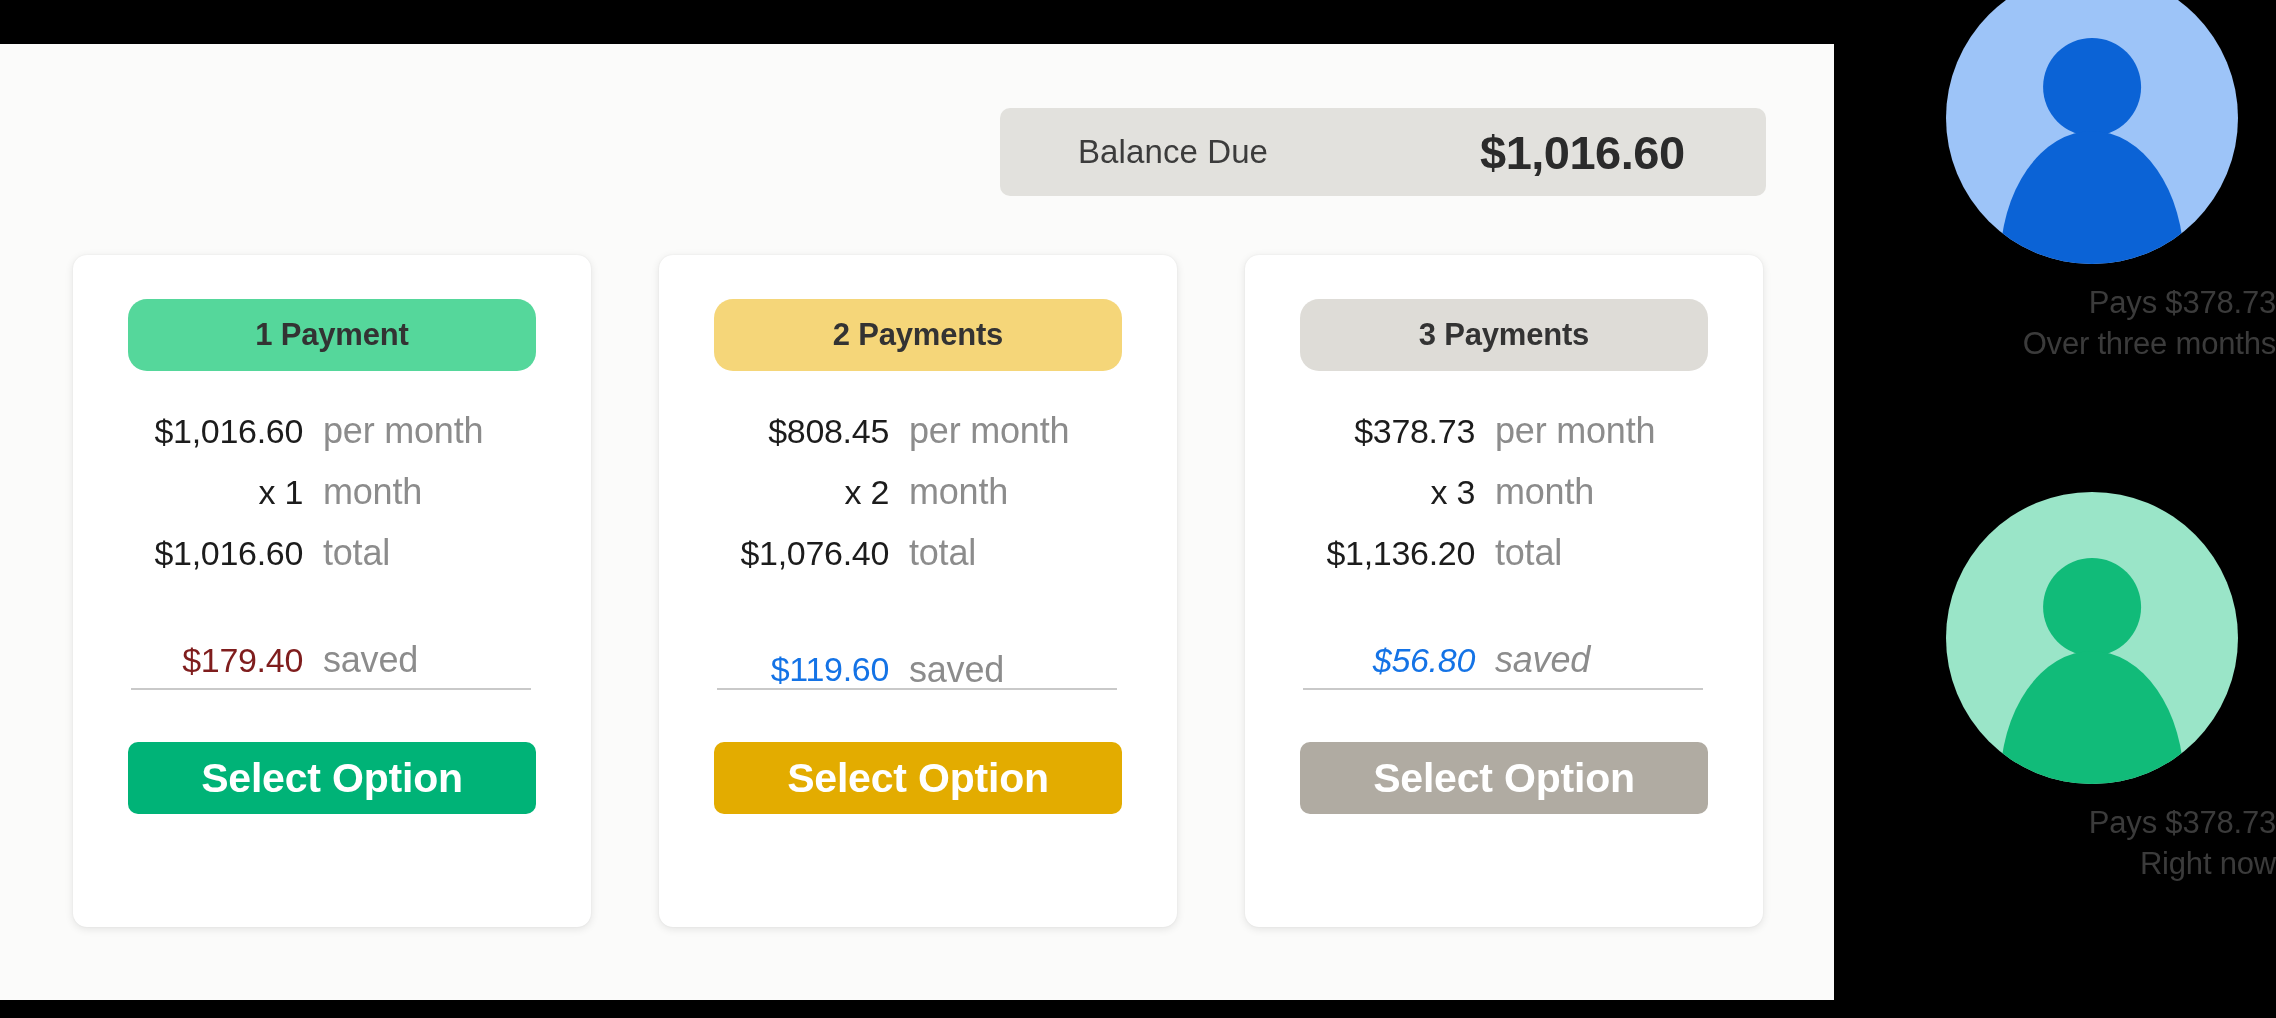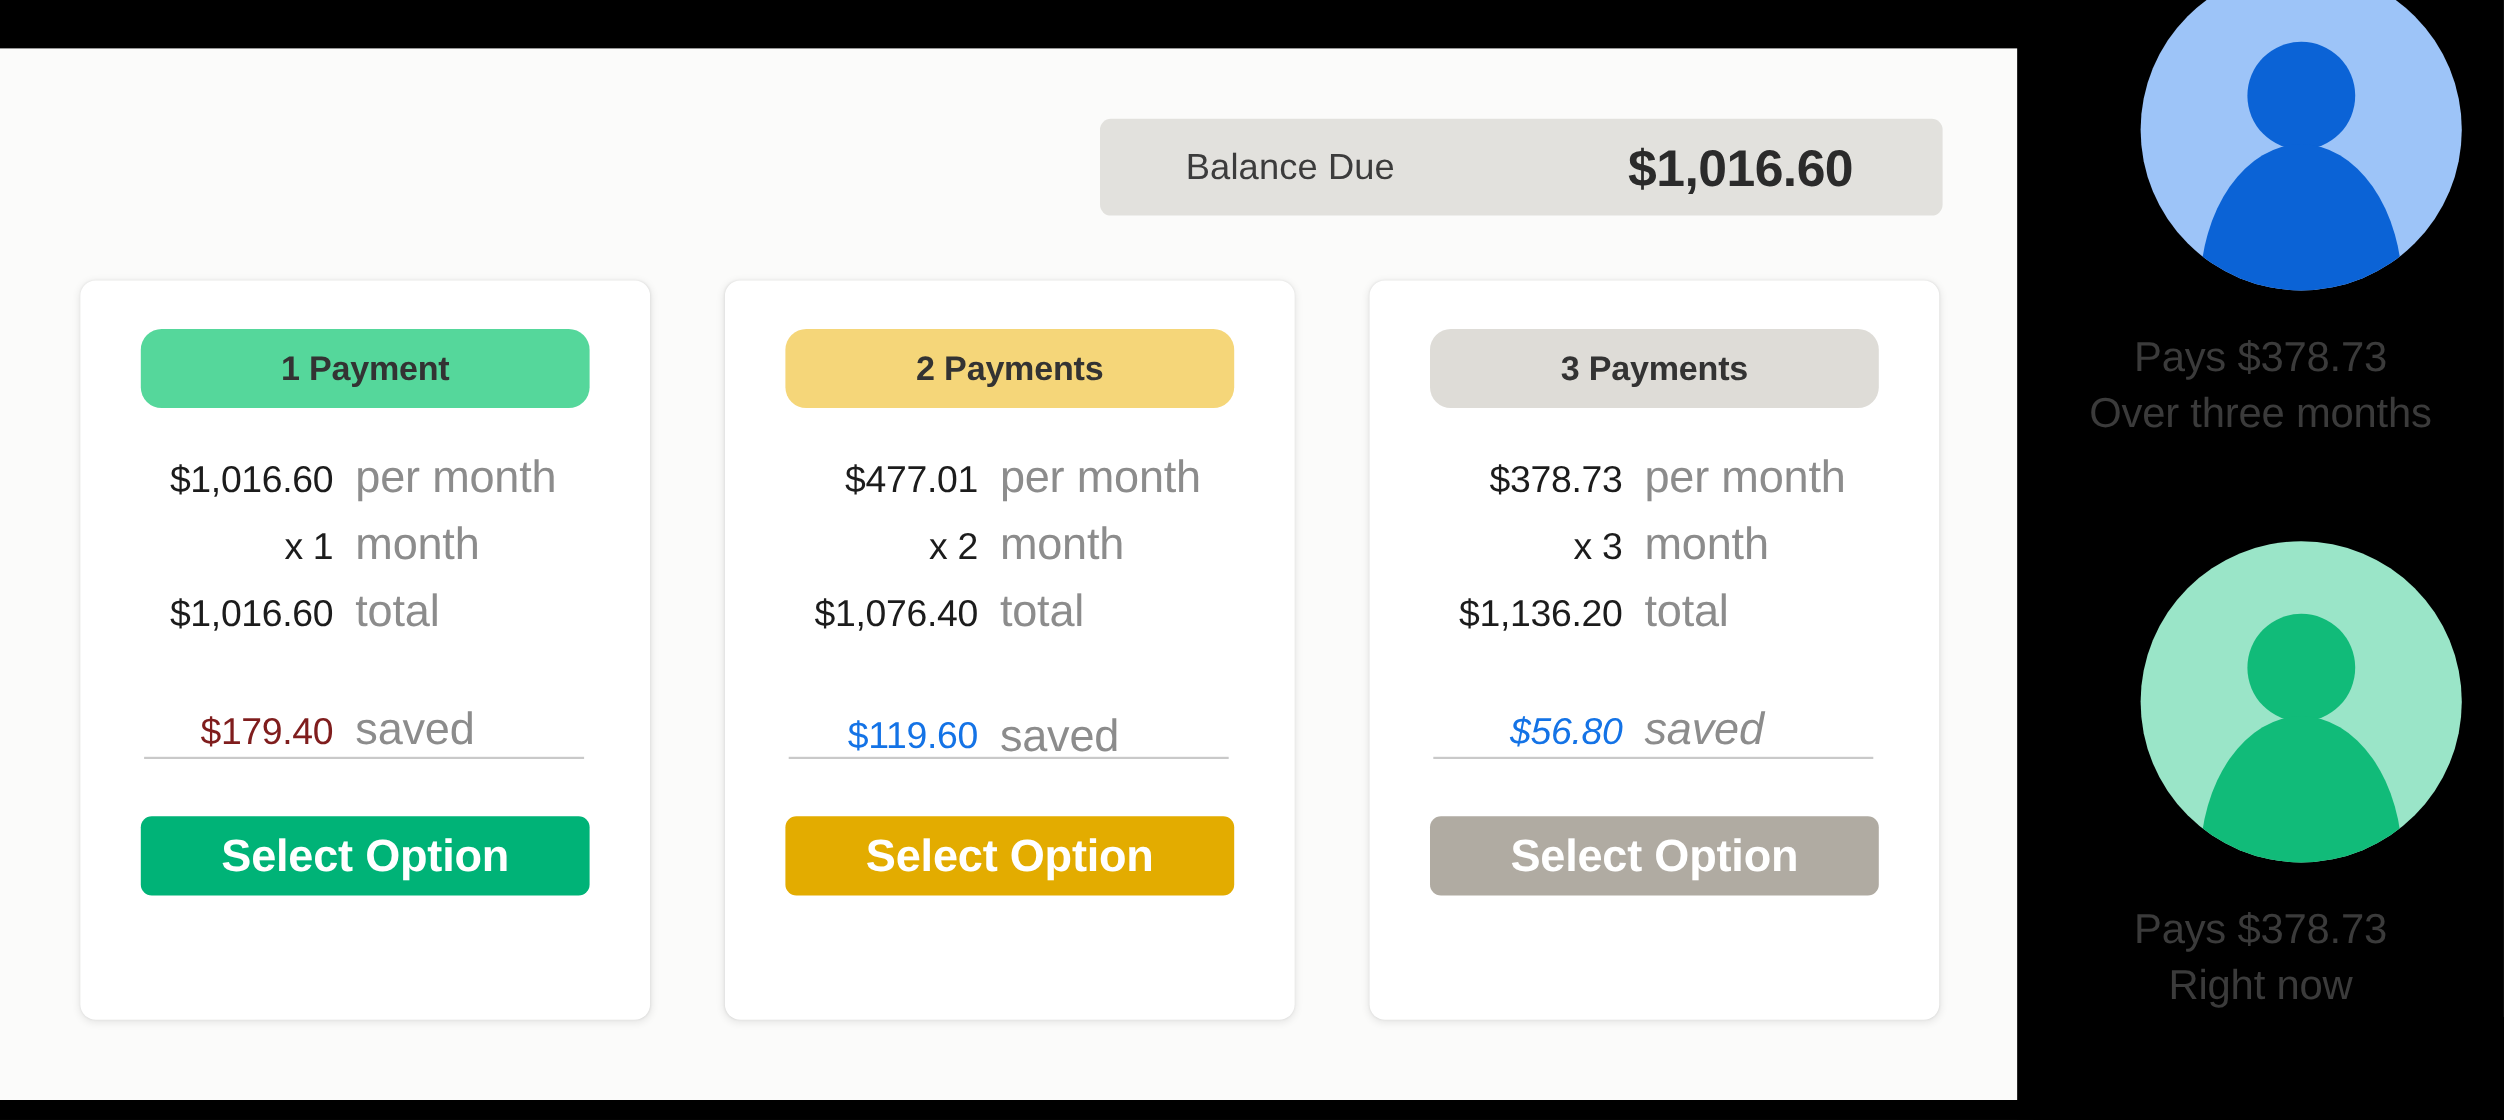--- a/index.html
+++ b/index.html
@@ -76,21 +76,21 @@
   }
   .row .val {
     width:250px;
     text-align:right;
     font-size:34px;
     color:#1c1c1c;
     letter-spacing:-.3px;
     padding-right:20px;
   }
   .row .lbl {
-    font-size:41px;
+    font-size:36px;
     color:#8c8c8c;
     letter-spacing:-.2px;
   }
   .row.saved .val { color:#1473e6; }
 
   .divider {
     position:absolute;
     left:58px; top:433px;
     width:400px; height:2px;
     background:#c9c9c9;
@@ -131,24 +131,24 @@
     border-radius:50%;
   }
   .avatar .body {
     position:absolute;
     left:50%; top:54.5%;
     width:63%; height:63%;
     transform:translateX(-50%);
     border-radius:50% 50% 0 0 / 72% 72% 0 0;
   }
   .persona-text {
-    margin-top:36px;
-    text-align:center;
+    margin-top:18px;
+    text-align:right;
     color:#3b3b3b;
-    font-size:38px;
+    font-size:31px;
     line-height:1.33;
     letter-spacing:-.2px;
   }
   .persona-text div { white-space:nowrap; }
 </style>
 </head>
 <body>
 
 <div id="screen">
 
@@ -182,21 +182,21 @@
           </div>
         </div>
         <div class="divider"></div>
         <button class="select-btn" style="background: rgb(0, 179, 119);">Select Option</button>
       </div>
 
       <div class="card">
         <div class="card-header" style="background: rgb(245, 214, 121);">2 Payments</div>
         <div class="rows">
           <div class="row">
-            <span class="val">$477.01</span>
+            <span class="val">$808.45</span>
             <span class="lbl">per month</span>
           </div>
           <div class="row">
             <span class="val">x 2</span>
             <span class="lbl">month</span>
           </div>
           <div class="row">
             <span class="val">$1,076.40</span>
             <span class="lbl">total</span>
           </div>

